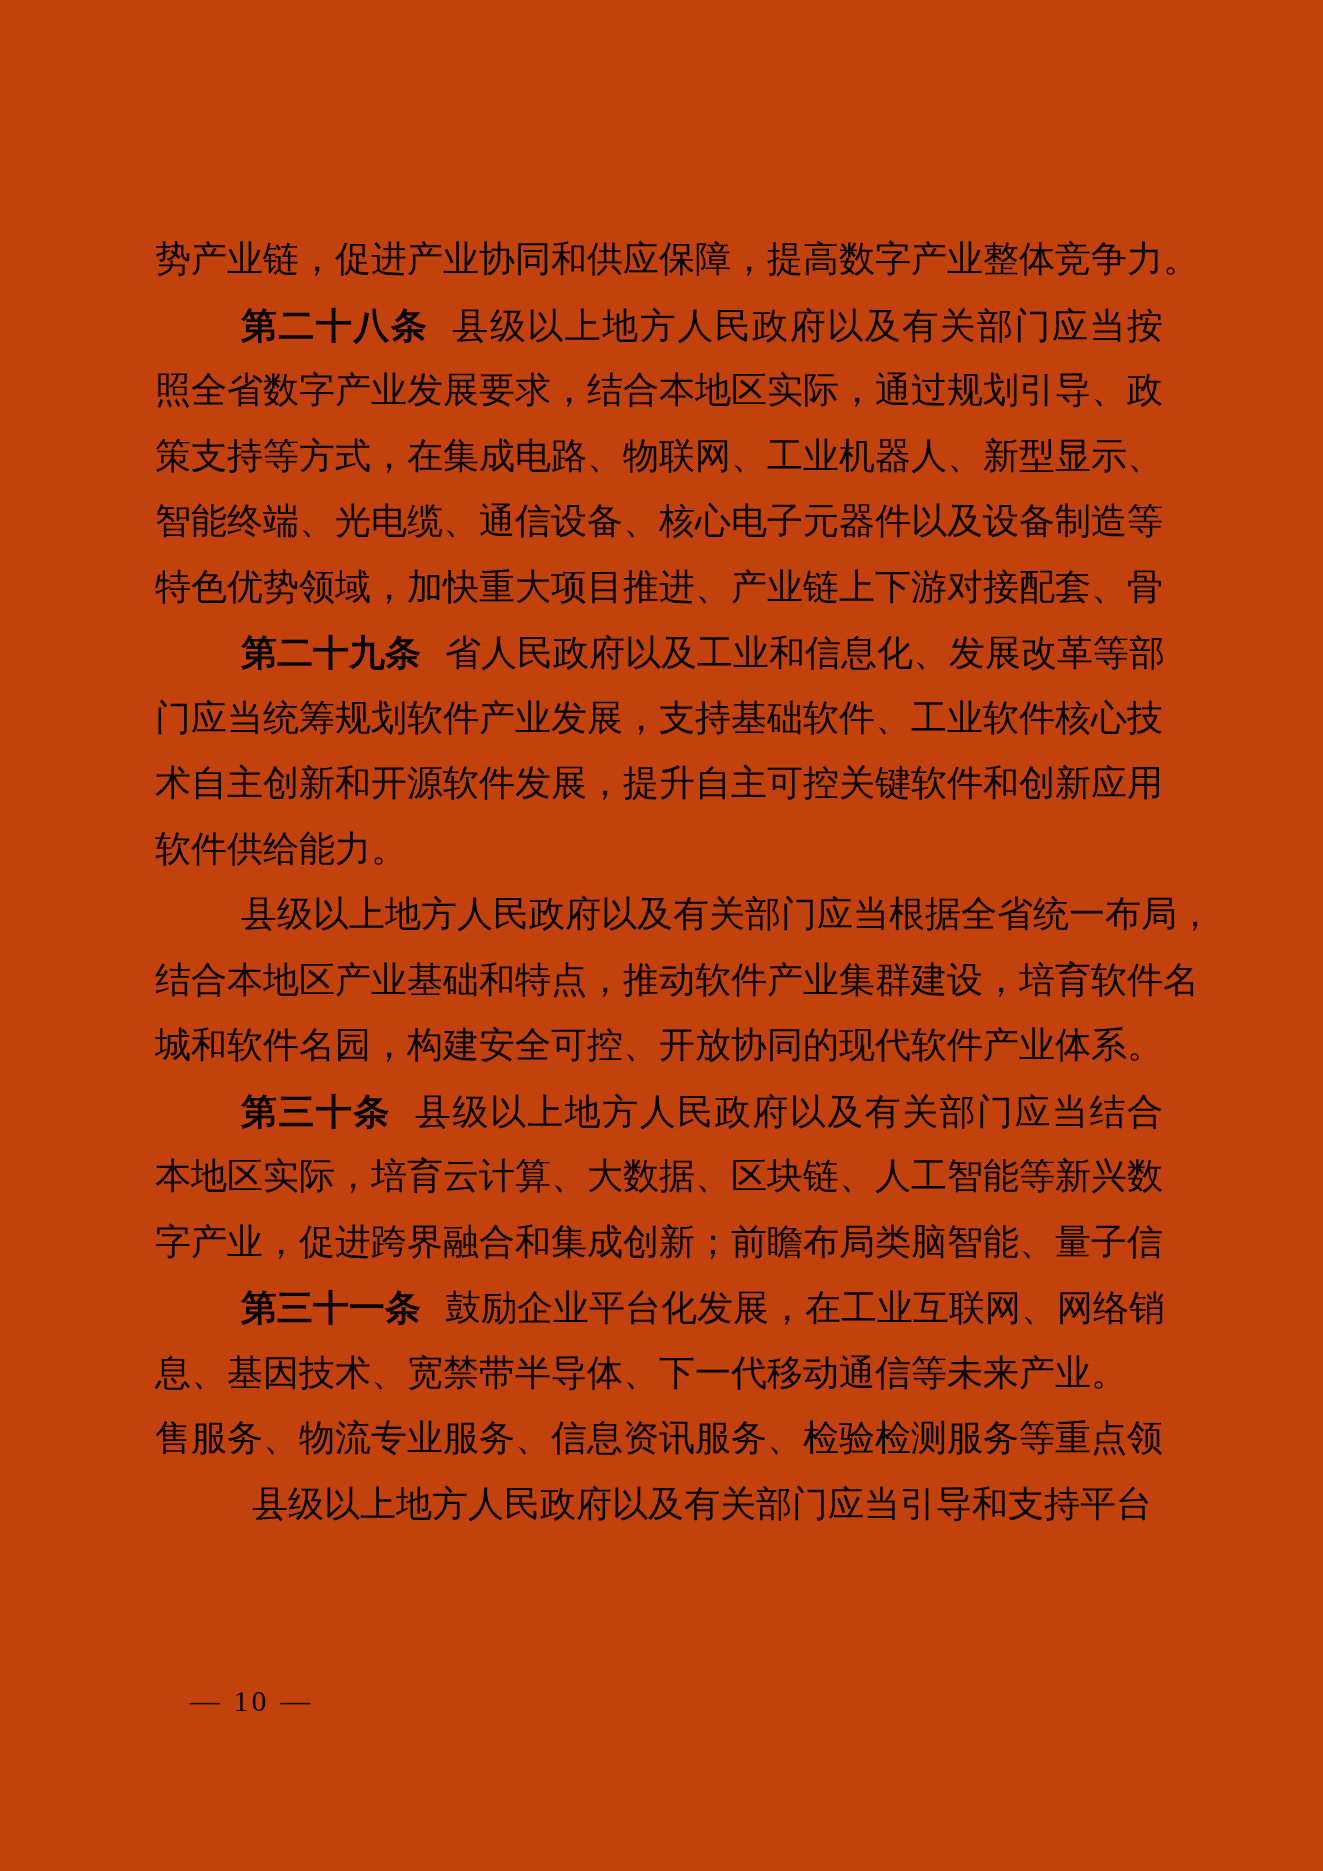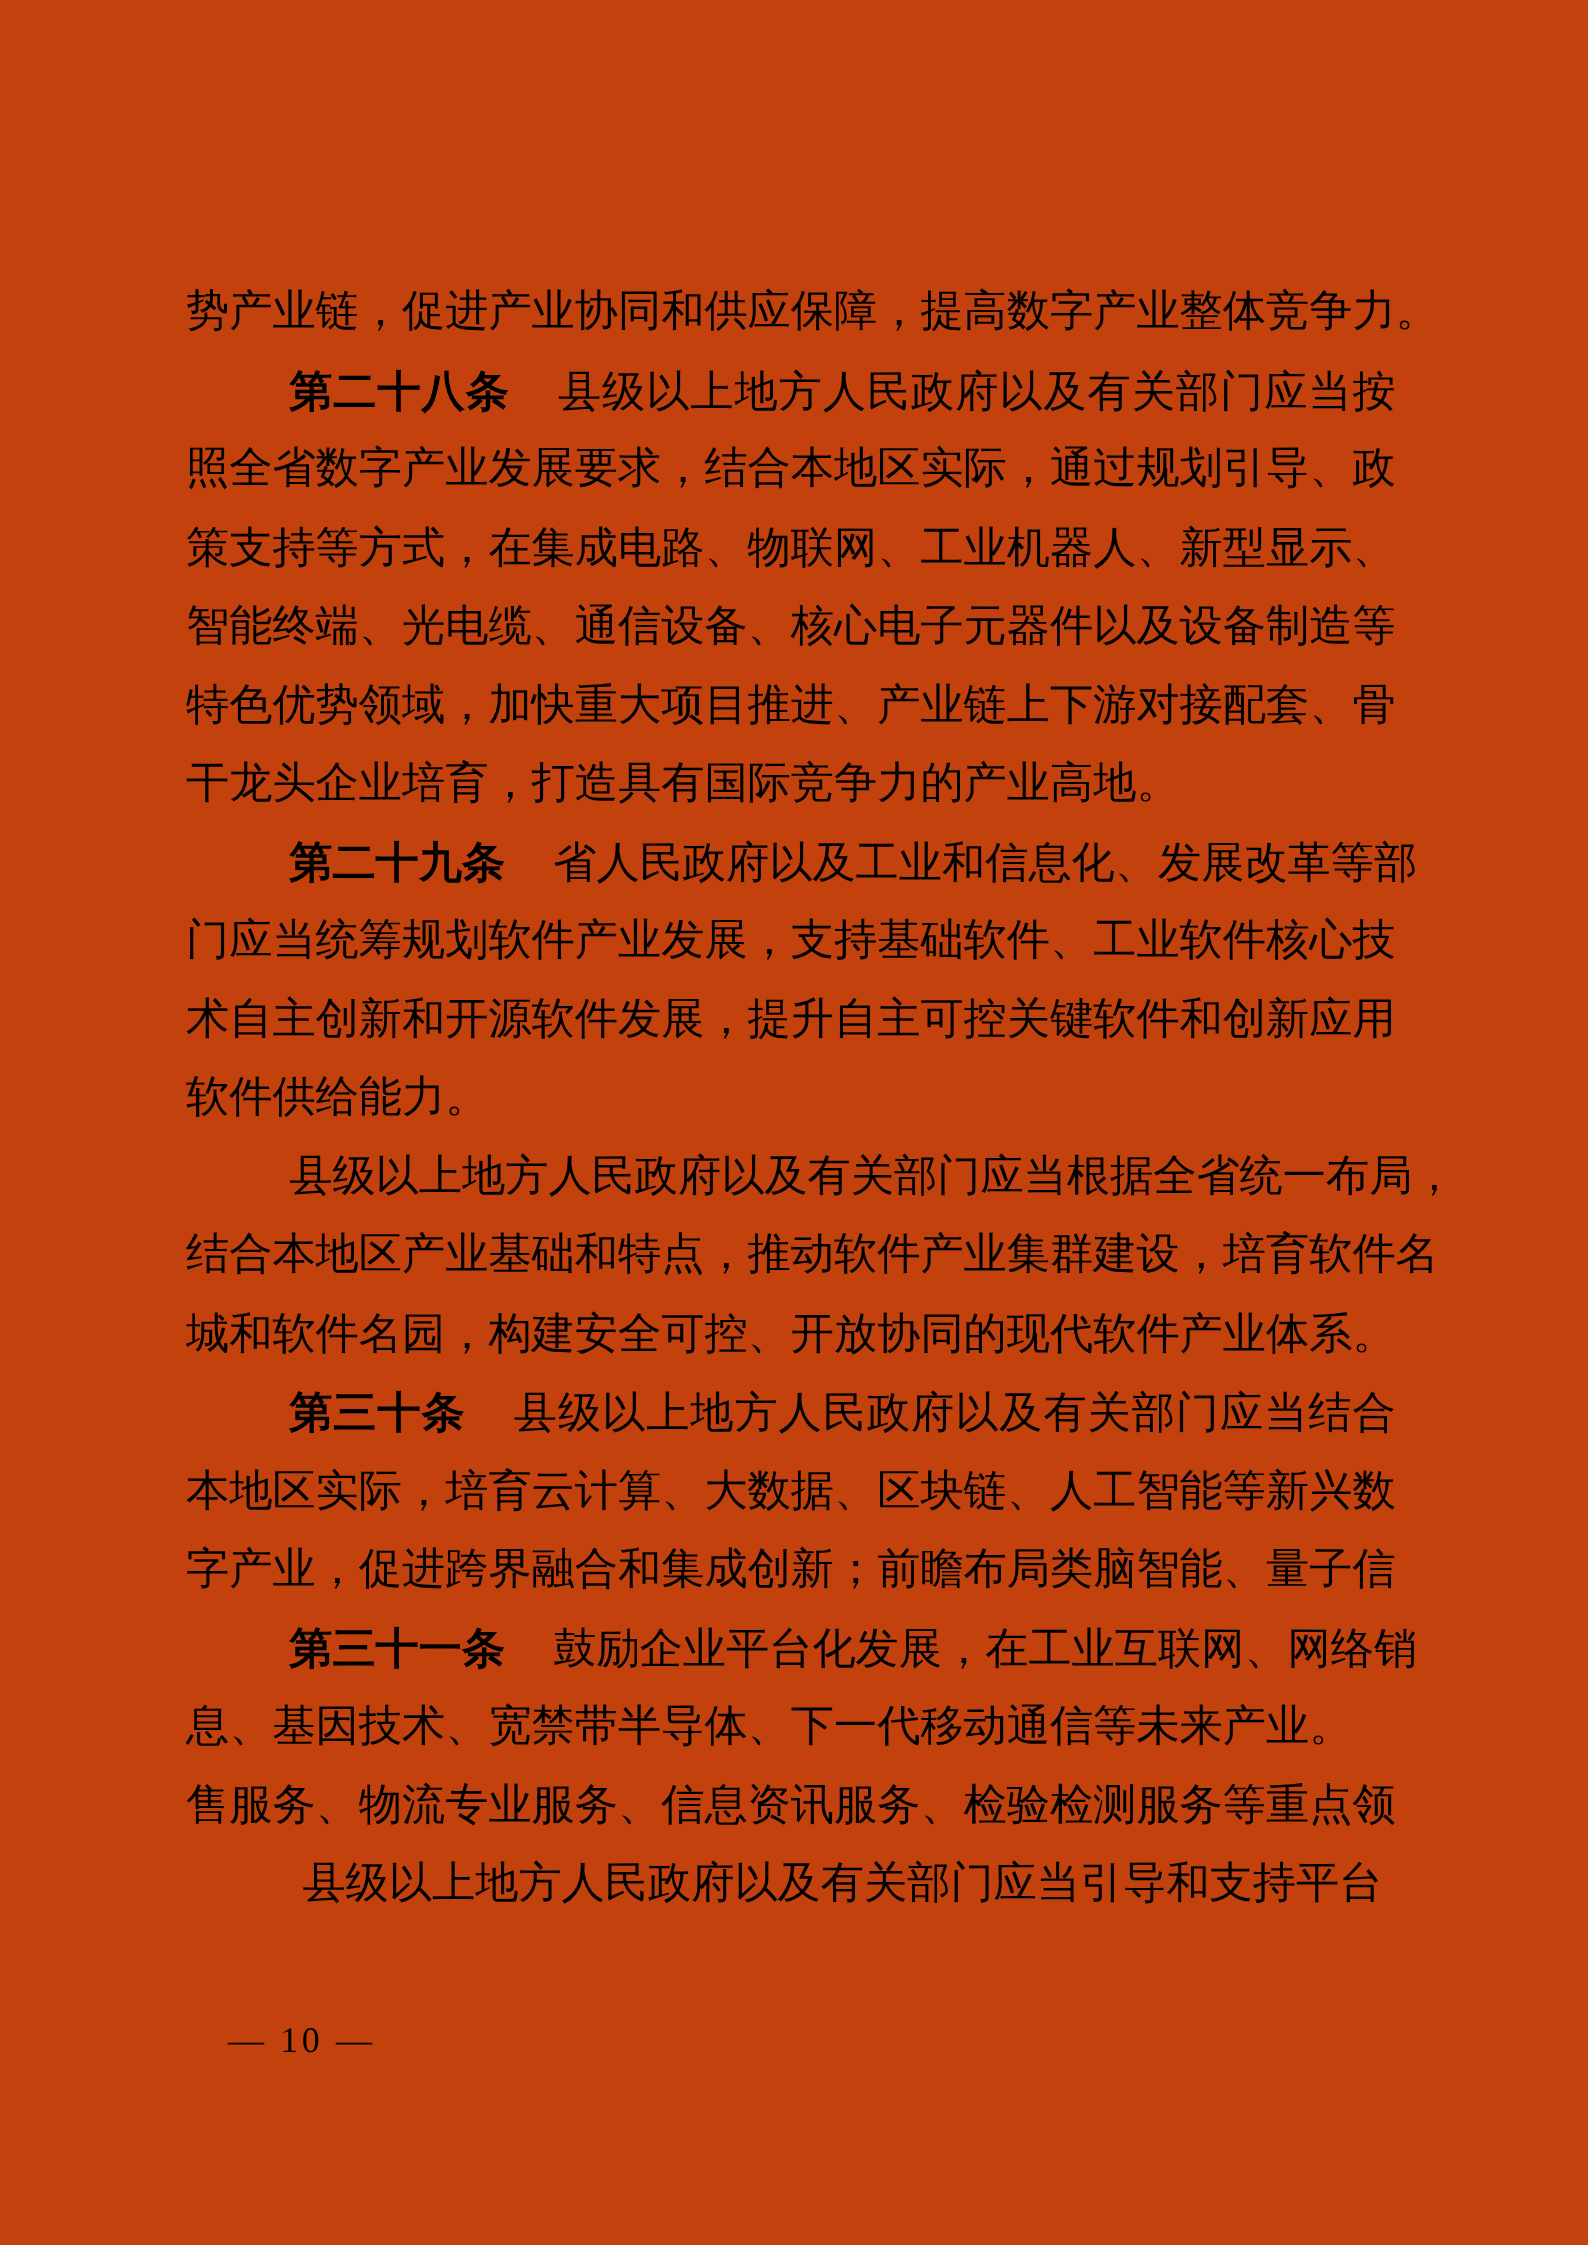--- a/index.html
+++ b/index.html
@@ -34,21 +34,21 @@
     text-align: justify;
     text-align-last: justify;
   }
   .line.indent {
     text-indent: 86px;
     text-align: center;
   }
   .lead {
     font-weight: 700;
     font-family: "Liberation Sans", sans-serif;
-    margin-right: 40px;
+    margin-right: 24px;
   }
   .page-footer {
     position: absolute;
     left: 190px;
     top: 1684px;
     font-size: 30px;
     line-height: 34px;
     letter-spacing: 3px;
     color: #000000;
     font-family: "Liberation Serif", serif;
@@ -76,23 +76,20 @@
   </div>
 
   <div class="line justify">
     <span class="rest">智能终端、光电缆、通信设备、核心电子元器件以及设备制造等</span>
   </div>
 
   <div class="line justify">
     <span class="rest">特色优势领域，加快重大项目推进、产业链上下游对接配套、骨</span>
   </div>
 
-  <div class="line">
-    <span class="rest">干龙头企业培育，打造具有国际竞争力的产业高地。</span>
-  </div>
 
   <div class="line justify indent">
     <span class="lead">第二十九条</span><span class="rest">省人民政府以及工业和信息化、发展改革等部</span>
   </div>
 
   <div class="line justify">
     <span class="rest">门应当统筹规划软件产业发展，支持基础软件、工业软件核心技</span>
   </div>
 
   <div class="line justify">

